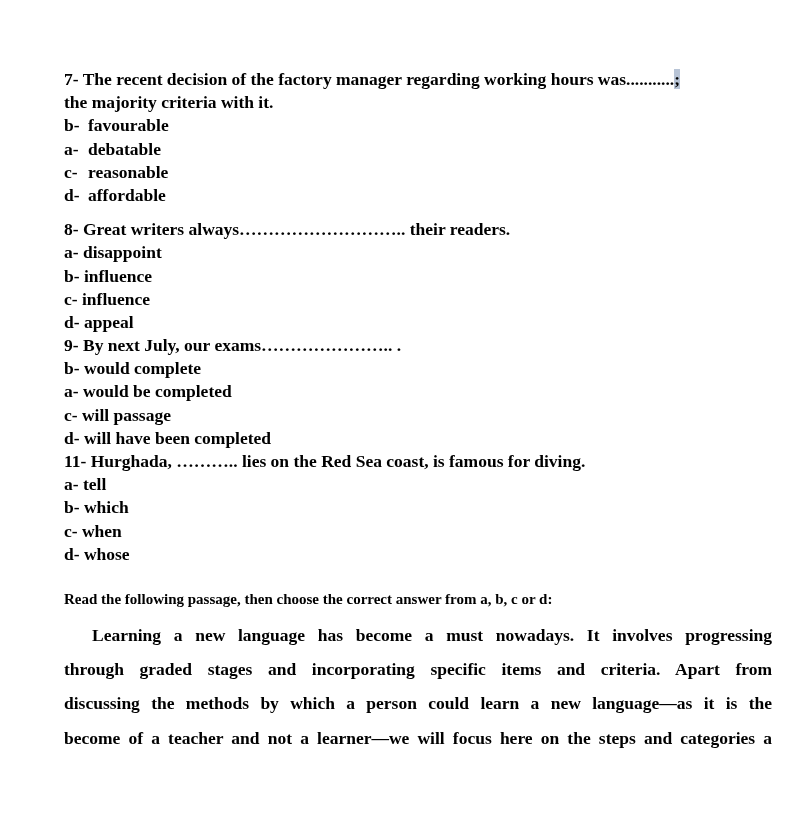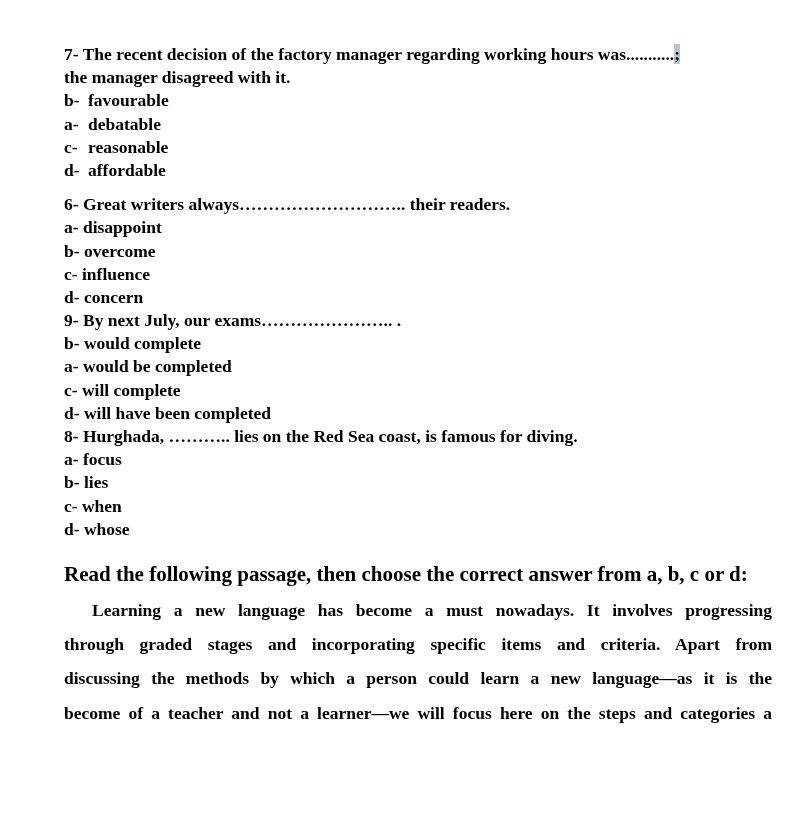--- a/index.html
+++ b/index.html
@@ -11,41 +11,41 @@
       width: 796px;
       height: 815px;
       overflow: hidden;
       position: relative;
       font-family: "Liberation Serif", "DejaVu Serif", serif;
       color: #000000;
     }
     .page {
       position: absolute;
       left: 64px;
-      top: 43px;
+      top: 68px;
       width: 708px;
     }
     .line {
       font-weight: bold;
       font-size: 17.5px;
       line-height: 23.2px;
       height: 23.2px;
       white-space: nowrap;
       letter-spacing: 0;
     }
     .question-block { margin: 0; }
     .gap-q8 { height: 11px; }
     .opt-7 .letter { display: inline-block; width: 24px; }
     .sel {
       background: #b8c4d6;
     }
     .gap-heading { height: 20px; }
     .heading {
       font-weight: bold;
-      font-size: 21px;
+      font-size: 15px;
       line-height: 26px;
       white-space: nowrap;
       margin-bottom: 12px;
     }
     .passage {
       font-weight: bold;
       font-size: 17.5px;
       line-height: 22.2px;
       text-align: justify;
       text-indent: 28px;
@@ -61,49 +61,49 @@
     }
     .passage-line.first { text-indent: 28px; }
   </style>
 </head>
 <body>
 
 <div class="page">
 
   <div class="question-block">
     <div class="line"><span>7- The recent decision of the factory manager regarding working hours was...........</span><span class="sel">;</span></div>
-    <div class="line">the manager disagreed with it.</div>
+    <div class="line">the majority criteria with it.</div>
     <div class="line opt-7"><span class="letter">b-</span><span>favourable</span></div>
     <div class="line opt-7"><span class="letter">a-</span><span>debatable</span></div>
     <div class="line opt-7"><span class="letter">c-</span><span>reasonable</span></div>
     <div class="line opt-7"><span class="letter">d-</span><span>affordable</span></div>
   </div>
 
   <div class="gap-q8"></div>
 
   <div class="question-block">
-    <div class="line">6- Great writers always……………………….. their readers.</div>
+    <div class="line">8- Great writers always……………………….. their readers.</div>
     <div class="line">a- disappoint</div>
-    <div class="line">b- overcome</div>
+    <div class="line">b- influence</div>
     <div class="line">c- influence</div>
-    <div class="line">d- concern</div>
+    <div class="line">d- appeal</div>
   </div>
 
   <div class="question-block">
     <div class="line">9- By next July, our exams………………….. .</div>
     <div class="line">b- would complete</div>
     <div class="line">a- would be completed</div>
-    <div class="line">c- will complete</div>
+    <div class="line">c- will passage</div>
     <div class="line">d- will have been completed</div>
   </div>
 
   <div class="question-block">
-    <div class="line">8- Hurghada, ……….. lies on the Red Sea coast, is famous for diving.</div>
-    <div class="line">a- focus</div>
-    <div class="line">b- lies</div>
+    <div class="line">11- Hurghada, ……….. lies on the Red Sea coast, is famous for diving.</div>
+    <div class="line">a- tell</div>
+    <div class="line">b- which</div>
     <div class="line">c- when</div>
     <div class="line">d- whose</div>
   </div>
 
 
   <div class="gap-heading"></div>
 
   <div class="heading">Read the following passage, then choose the correct answer from a, b, c or d:</div>
 
   <div class="passage-wrap">

